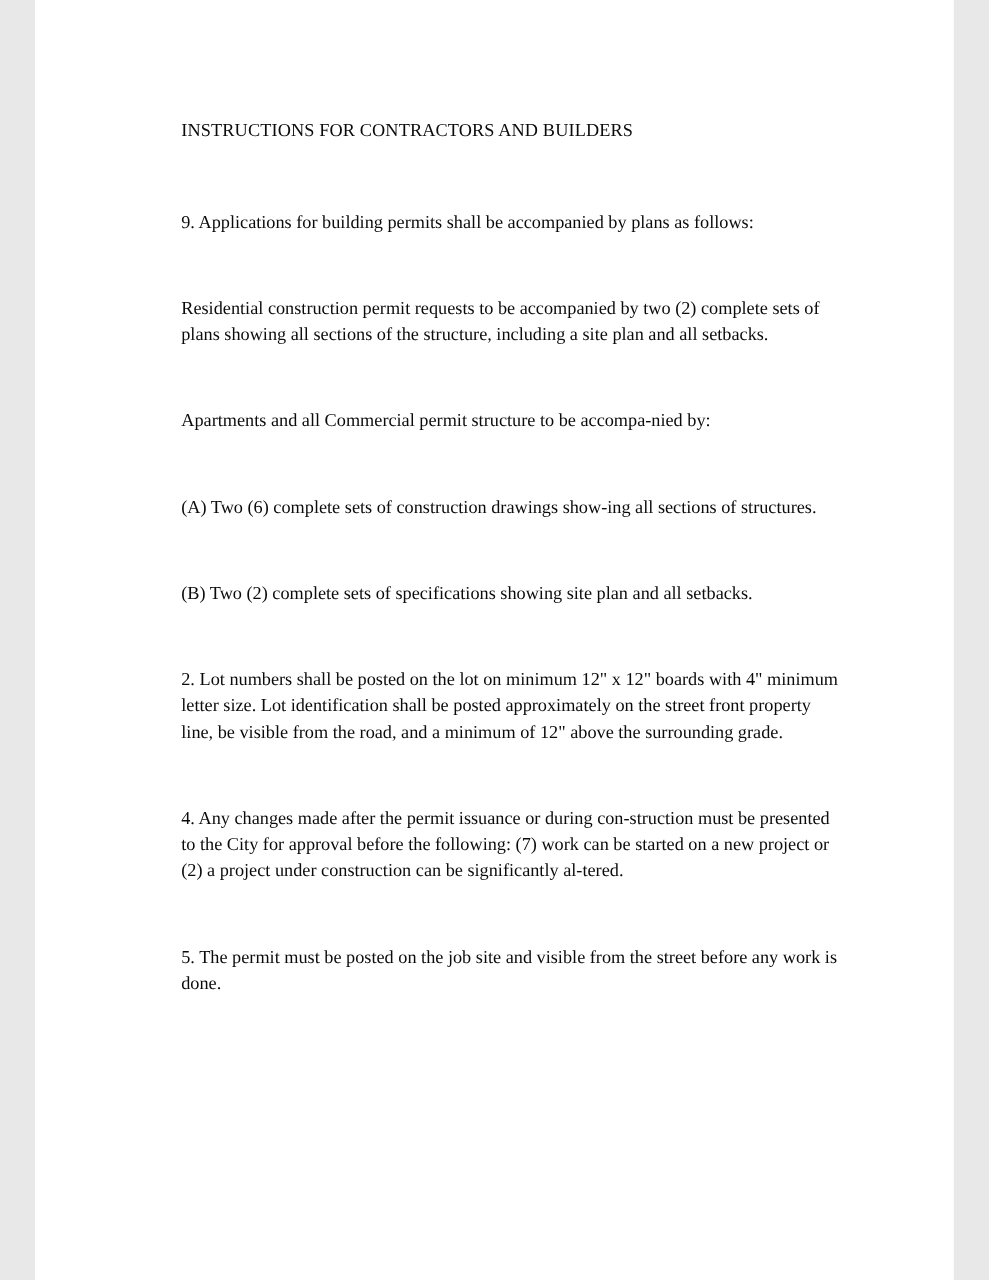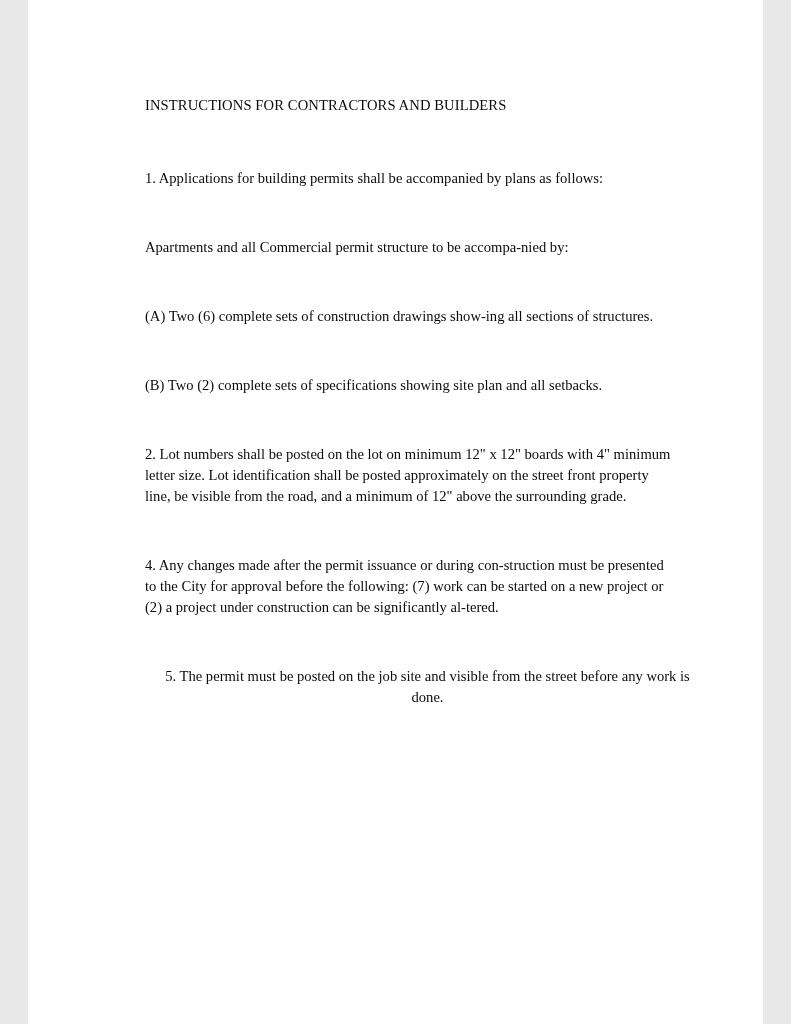--- a/index.html
+++ b/index.html
@@ -32,32 +32,33 @@
     font-weight: 400;
     letter-spacing: 0.1px;
     white-space: pre-wrap;
   }
   .doc-para {
     margin: 0 0 48px 0;
     white-space: pre-wrap;
   }
   .doc-para:last-child {
     margin-bottom: 0;
-    text-align: center;
   }
 </style>
 </head>
 <body>
 
 <div class="page">
   <div class="content">
     <h1 class="doc-title">INSTRUCTIONS FOR CONTRACTORS AND BUILDERS</h1>
 
-    <p class="doc-para">1. Applications for building permits shall be accompanied by plans as follows:</p>
+    <p class="doc-para">9. Applications for building permits shall be accompanied by plans as follows:</p>
 
+    <p class="doc-para">Residential construction permit requests to be accompanied by two (2) complete sets of
+plans showing all sections of the structure, including a site plan and all setbacks.</p>
 
     <p class="doc-para">Apartments and all Commercial permit structure to be accompa-nied by:</p>
 
     <p class="doc-para">(A) Two (6) complete sets of construction drawings show-ing all sections of structures.</p>
 
     <p class="doc-para">(B) Two (2) complete sets of specifications showing site plan and all setbacks.</p>
 
     <p class="doc-para">2. Lot numbers shall be posted on the lot on minimum 12" x 12" boards with 4" minimum
 letter size. Lot identification shall be posted approximately on the street front property
 line, be visible from the road, and a minimum of 12" above the surrounding grade.</p>

